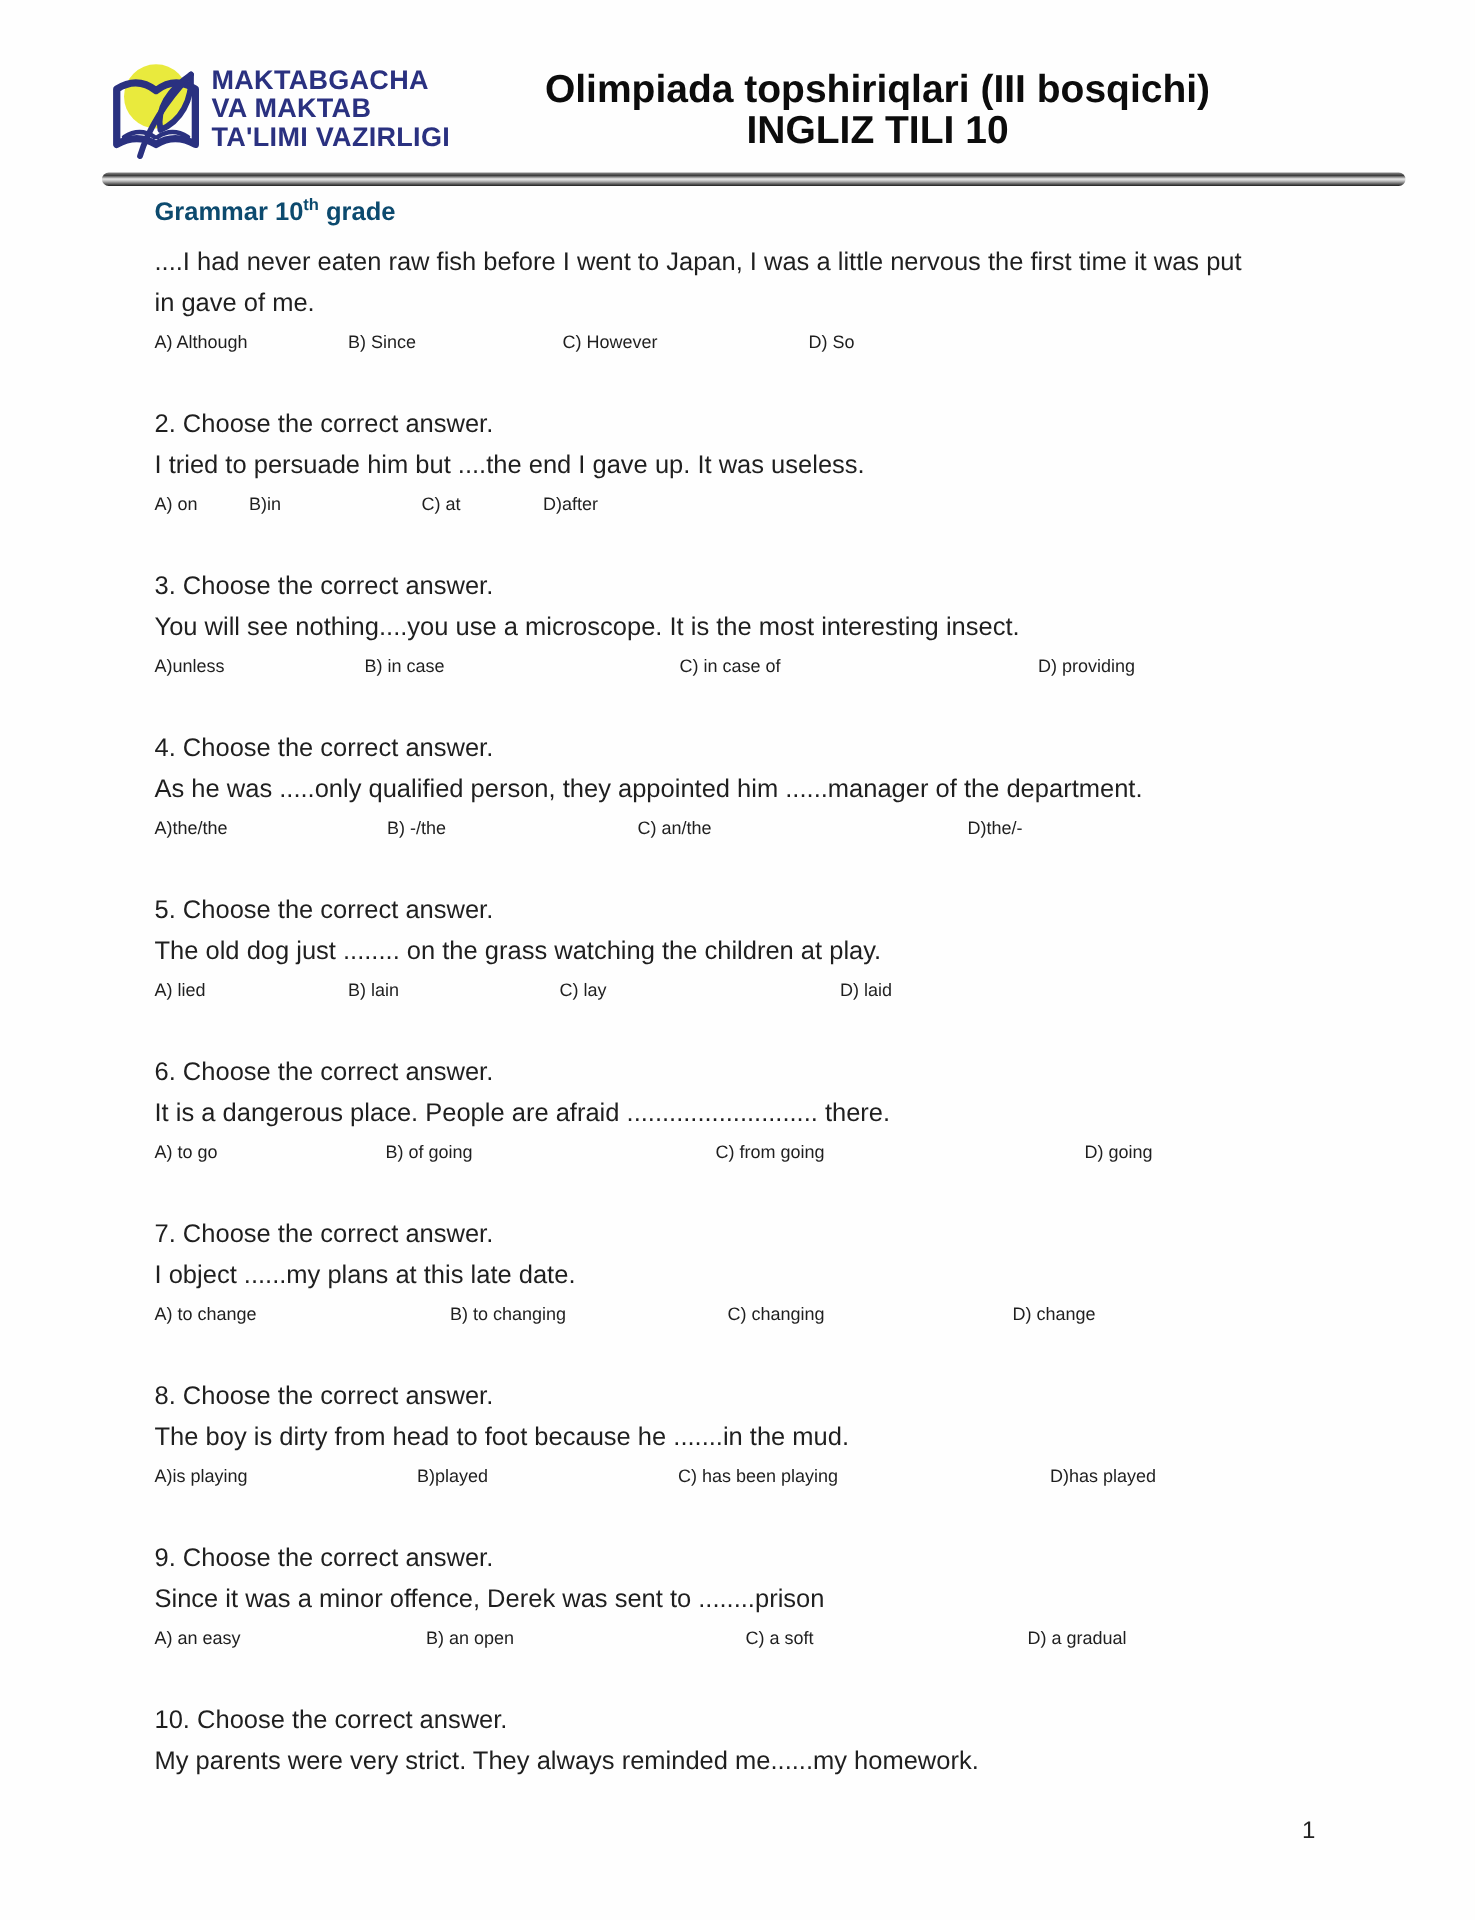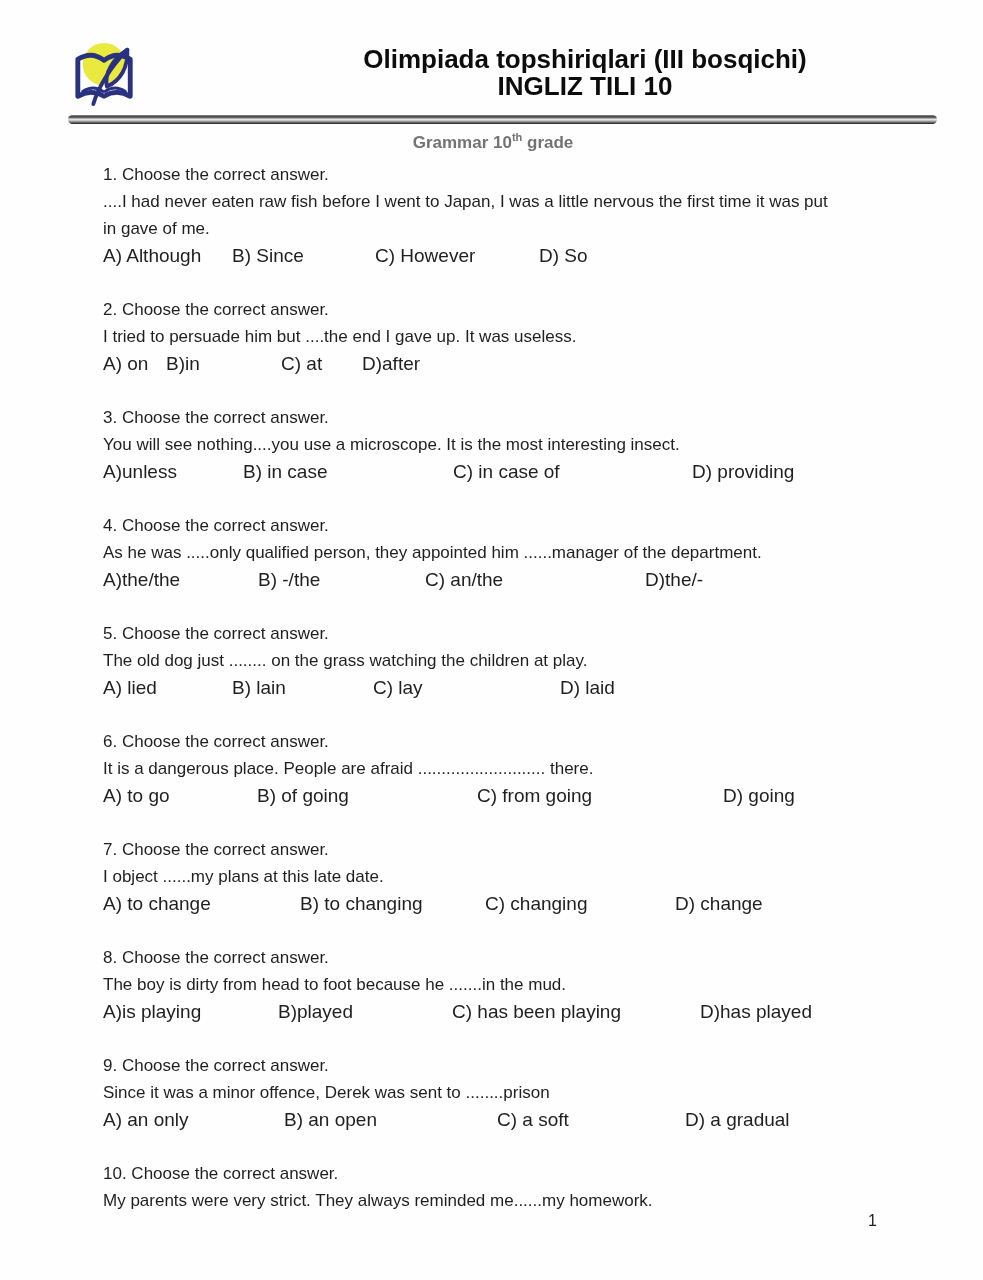--- a/index.html
+++ b/index.html
@@ -24,30 +24,30 @@
     position:absolute;left:355px;top:46px;width:460px;
     text-align:center;color:#0c0c0c;font-weight:bold;font-size:26px;line-height:27px;
   }
   .separator{
     position:absolute;left:68px;top:115px;width:869px;height:9px;
     border-radius:5px;
     background:linear-gradient(180deg,#8a8a8a 0%,#3c3c3c 22%,#e9e9e9 48%,#c2c2c2 62%,#1c1c1c 100%);
   }
   .section-heading{
     position:absolute;top:131px;left:103px;right:100px;
-    text-align:center;font-weight:bold;font-size:17px;color:#737373;
+    text-align:left;font-weight:bold;font-size:17px;color:#0c4a6e;
   }
   .section-heading sup{font-size:11px;}
 
   
   .content{position:absolute;left:103px;top:161px;width:800px;}
   .question{margin-bottom:27px;}
   .qline{height:27px;line-height:27px;font-size:17px;white-space:nowrap;}
   .options{position:relative;height:27px;}
-  .opt{position:absolute;top:0;height:27px;line-height:27px;font-size:19px;white-space:nowrap;}
+  .opt{position:absolute;top:0;height:27px;line-height:27px;font-size:12px;white-space:nowrap;}
 
   #q1 .opt:nth-child(1){left:0}   #q1 .opt:nth-child(2){left:129px} #q1 .opt:nth-child(3){left:272px} #q1 .opt:nth-child(4){left:436px}
   #q2 .opt:nth-child(1){left:0}   #q2 .opt:nth-child(2){left:63px}  #q2 .opt:nth-child(3){left:178px} #q2 .opt:nth-child(4){left:259px}
   #q3 .opt:nth-child(1){left:0}   #q3 .opt:nth-child(2){left:140px} #q3 .opt:nth-child(3){left:350px} #q3 .opt:nth-child(4){left:589px}
   #q4 .opt:nth-child(1){left:0}   #q4 .opt:nth-child(2){left:155px} #q4 .opt:nth-child(3){left:322px} #q4 .opt:nth-child(4){left:542px}
   #q5 .opt:nth-child(1){left:0}   #q5 .opt:nth-child(2){left:129px} #q5 .opt:nth-child(3){left:270px} #q5 .opt:nth-child(4){left:457px}
   #q6 .opt:nth-child(1){left:0}   #q6 .opt:nth-child(2){left:154px} #q6 .opt:nth-child(3){left:374px} #q6 .opt:nth-child(4){left:620px}
   #q7 .opt:nth-child(1){left:0}   #q7 .opt:nth-child(2){left:197px} #q7 .opt:nth-child(3){left:382px} #q7 .opt:nth-child(4){left:572px}
   #q8 .opt:nth-child(1){left:0}   #q8 .opt:nth-child(2){left:175px} #q8 .opt:nth-child(3){left:349px} #q8 .opt:nth-child(4){left:597px}
   #q9 .opt:nth-child(1){left:0}   #q9 .opt:nth-child(2){left:181px} #q9 .opt:nth-child(3){left:394px} #q9 .opt:nth-child(4){left:582px}
@@ -61,34 +61,38 @@
 <div class="page">
 
   <svg class="logo-icon" viewBox="0 0 68 72" aria-hidden="true">
     <circle cx="33" cy="27" r="22" fill="#e9ea3d"></circle>
     <path d="M6 22 Q20 13 33 23 Q46 13 60 22 L60 60 Q46 52 33 60 Q20 52 6 60 Z" fill="none" stroke="#2a3180" stroke-width="5" stroke-linejoin="round"></path>
     <path d="M11 55 Q22 48 32 55 M34 55 Q44 48 55 55" fill="none" stroke="#2a3180" stroke-width="3" stroke-linecap="round"></path>
     <path d="M22 68 C28 48 40 30 57 12" fill="none" stroke="#2a3180" stroke-width="4" stroke-linecap="round"></path>
     <path d="M57 12 C58 30 50 44 36 50 C33 36 42 22 57 12 Z" fill="none" stroke="#2a3180" stroke-width="4" stroke-linejoin="round"></path>
   </svg>
 
+  <div class="logo-text">
+    <div>MAKTABGACHA</div>
+    <div>VA MAKTAB</div>
+    <div>TA'LIMI VAZIRLIGI</div>
+  </div>
 
   <div class="doc-title">
     <div>Olimpiada topshiriqlari (III bosqichi)</div>
     <div>INGLIZ TILI 10</div>
   </div>
 
   <div class="separator"></div>
 
   <div class="section-heading"><span>Grammar 10</span><sup>th</sup><span> grade</span></div>
 
   <div class="content">
 
     <div class="question" id="q1">
-      <div class="qline">1. Choose the correct answer.</div>
       <div class="qline">....I had never eaten raw fish before I went to Japan, I was a little nervous the first time it was put</div>
       <div class="qline">in gave of me.</div>
       <div class="options">
         <span class="opt">A) Although</span>
         <span class="opt">B) Since</span>
         <span class="opt">C) However</span>
         <span class="opt">D) So</span>
       </div>
     </div>
 
@@ -166,21 +170,21 @@
         <span class="opt">B)played</span>
         <span class="opt">C) has been playing</span>
         <span class="opt">D)has played</span>
       </div>
     </div>
 
     <div class="question" id="q9">
       <div class="qline">9. Choose the correct answer.</div>
       <div class="qline">Since it was a minor offence, Derek was sent to  ........prison</div>
       <div class="options">
-        <span class="opt">A) an only</span>
+        <span class="opt">A) an easy</span>
         <span class="opt">B) an open</span>
         <span class="opt">C) a soft</span>
         <span class="opt">D) a gradual</span>
       </div>
     </div>
 
     <div class="question" id="q10">
       <div class="qline">10. Choose the correct answer.</div>
       <div class="qline">My parents were very strict. They always reminded me......my homework.</div>
     </div>

